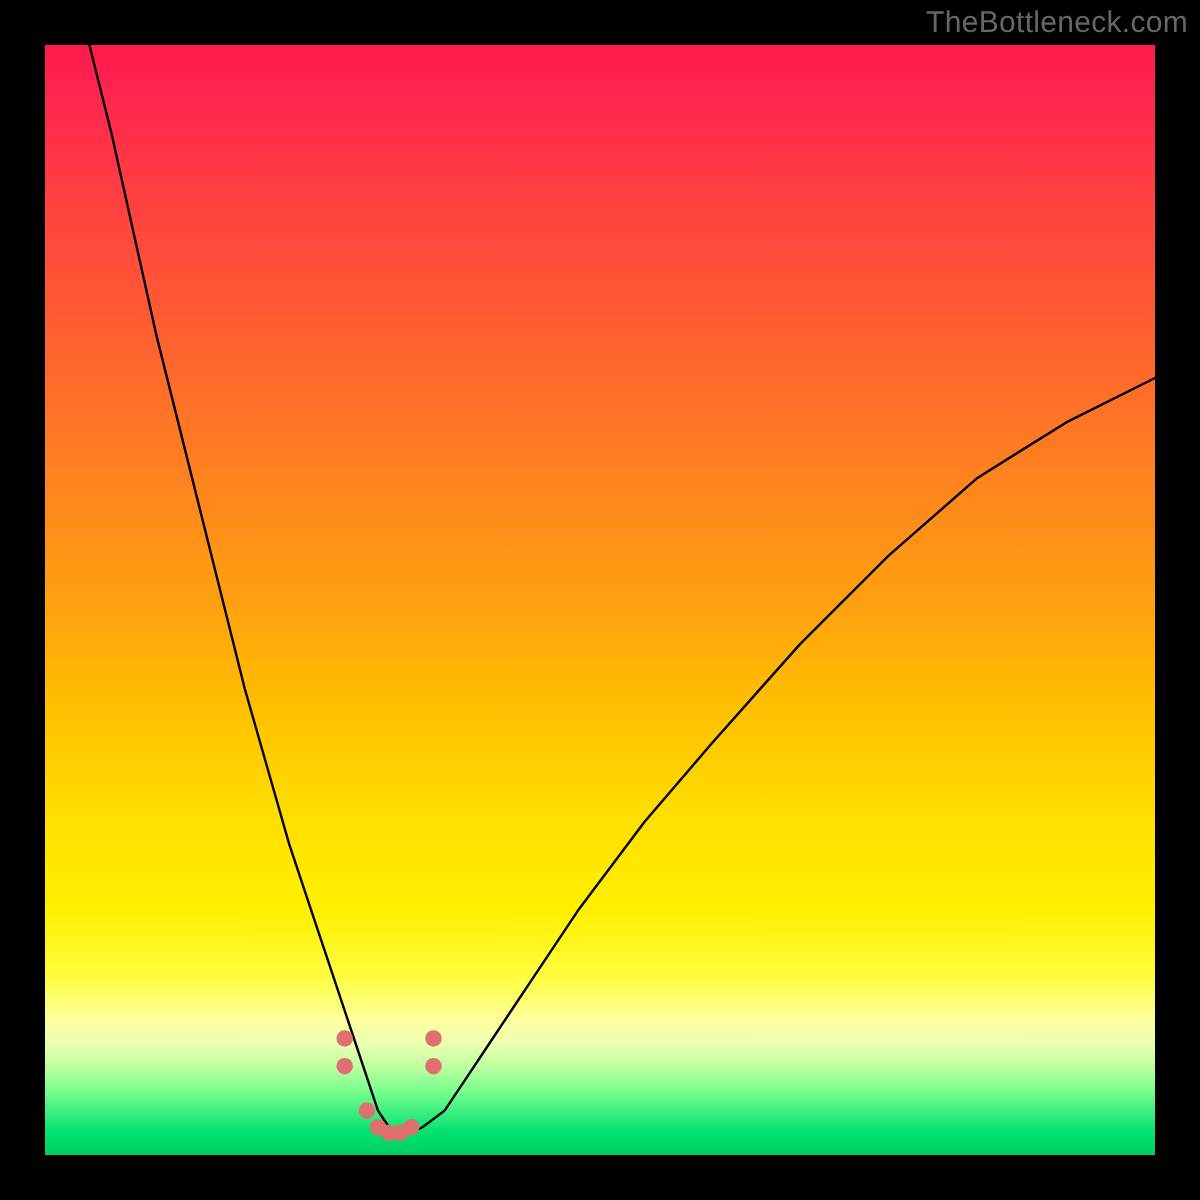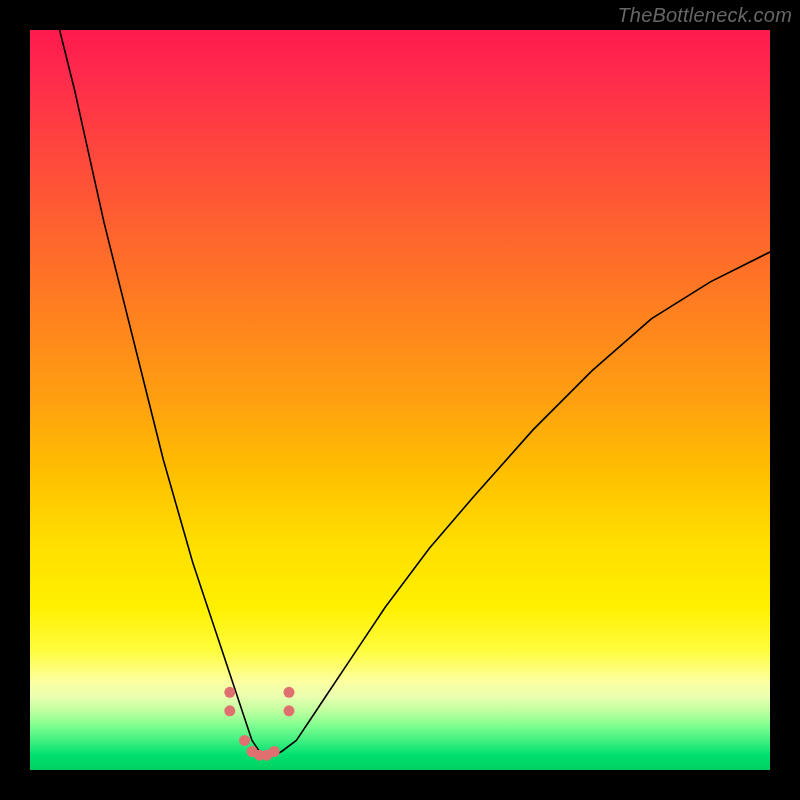--- a/index.html
+++ b/index.html
@@ -11,21 +11,20 @@
     overflow: hidden;
     font-family: Arial, Helvetica, sans-serif;
   }
   .frame {
     position: absolute;
     left: 0;
     top: 0;
     width: 800px;
     height: 711px;
     background: #000;
-    font-style: italic;
   }
   .plot {
     position: absolute;
     left: 30px;
     top: 30px;
     width: 740px;
     height: 740px;
     overflow: hidden;
   }
   .gradient {

